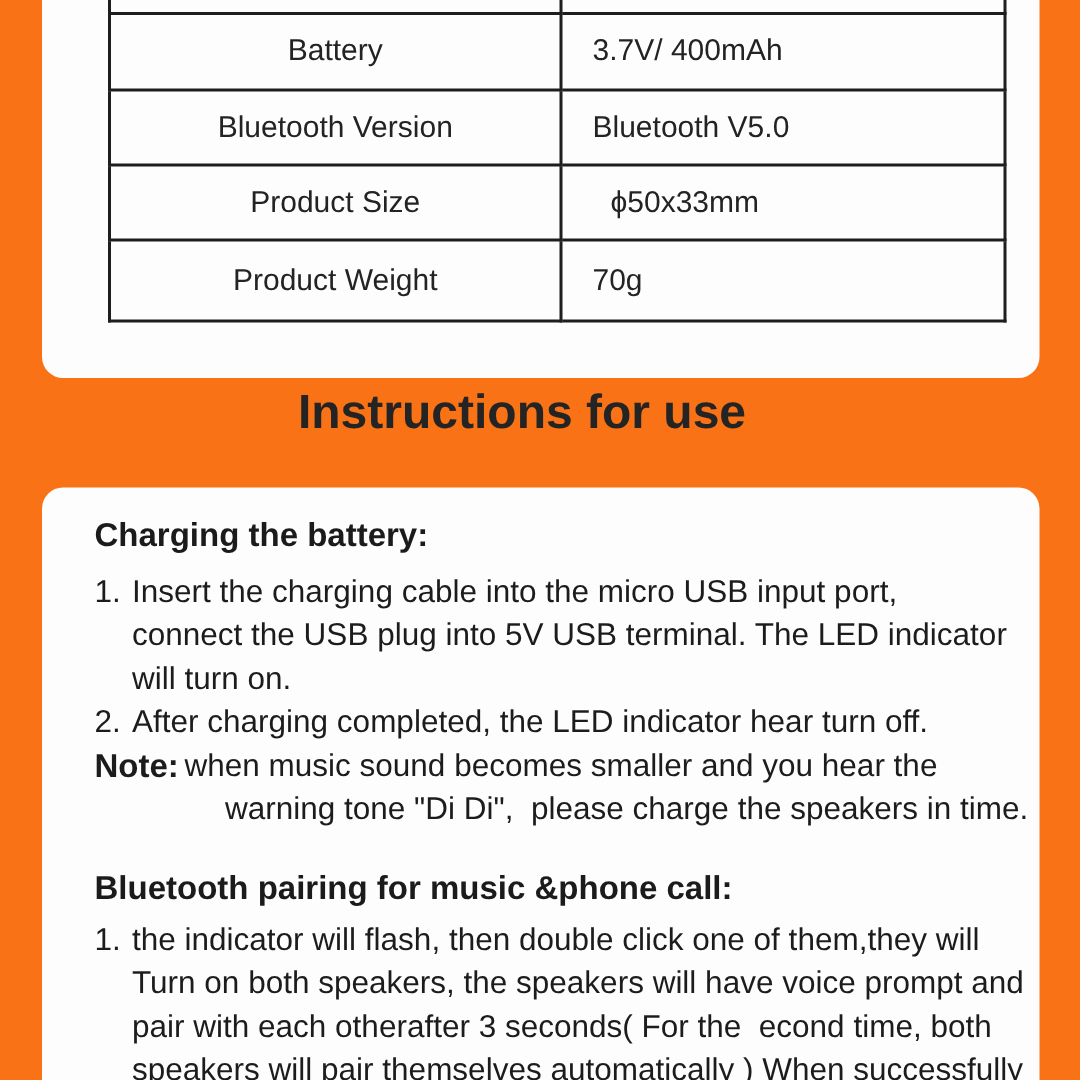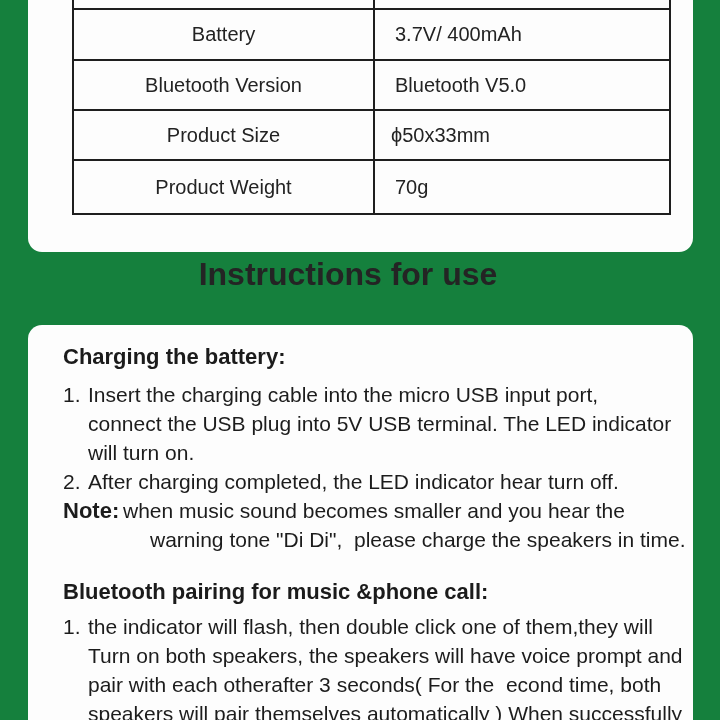--- a/index.html
+++ b/index.html
@@ -1,21 +1,21 @@
 <!DOCTYPE html>
 <html><head>
 <meta charset="utf-8">
 <style>
   html, body { margin: 0; padding: 0; }
   .page {
     position: relative;
     width: 720px;
     height: 720px;
     overflow: hidden;
-    background: #15803d;
+    background: #f97316;
     font-family: "Liberation Sans", sans-serif;
     color: #1c1c1c;
   }
   .card {
     position: absolute;
     left: 28px;
     width: 665px;
     background: #fdfdfd;
     border-radius: 14px;
   }
@@ -45,21 +45,21 @@
   }
   .spec-table col.c-label { width: 301px; }
   .spec-table col.c-value { width: 296px; }
   tr.row-partial { height: 48px; }
   tr.row-battery { height: 51px; }
   tr.row-bt      { height: 50px; }
   tr.row-size    { height: 50px; }
   tr.row-weight  { height: 54px; }
   td.label-cell { text-align: center; }
   td.value-cell { text-align: left; padding-left: 20px; }
-  td.value-indent { padding-left: 16px; border-radius: 17px; }
+  td.value-indent { padding-left: 32px; border-radius: 17px; }
 
   .title {
     position: absolute;
     top: 252px;
     left: 0;
     width: 696px;
     margin: 0;
     text-align: center;
     font-size: 32px;
     line-height: 44px;

